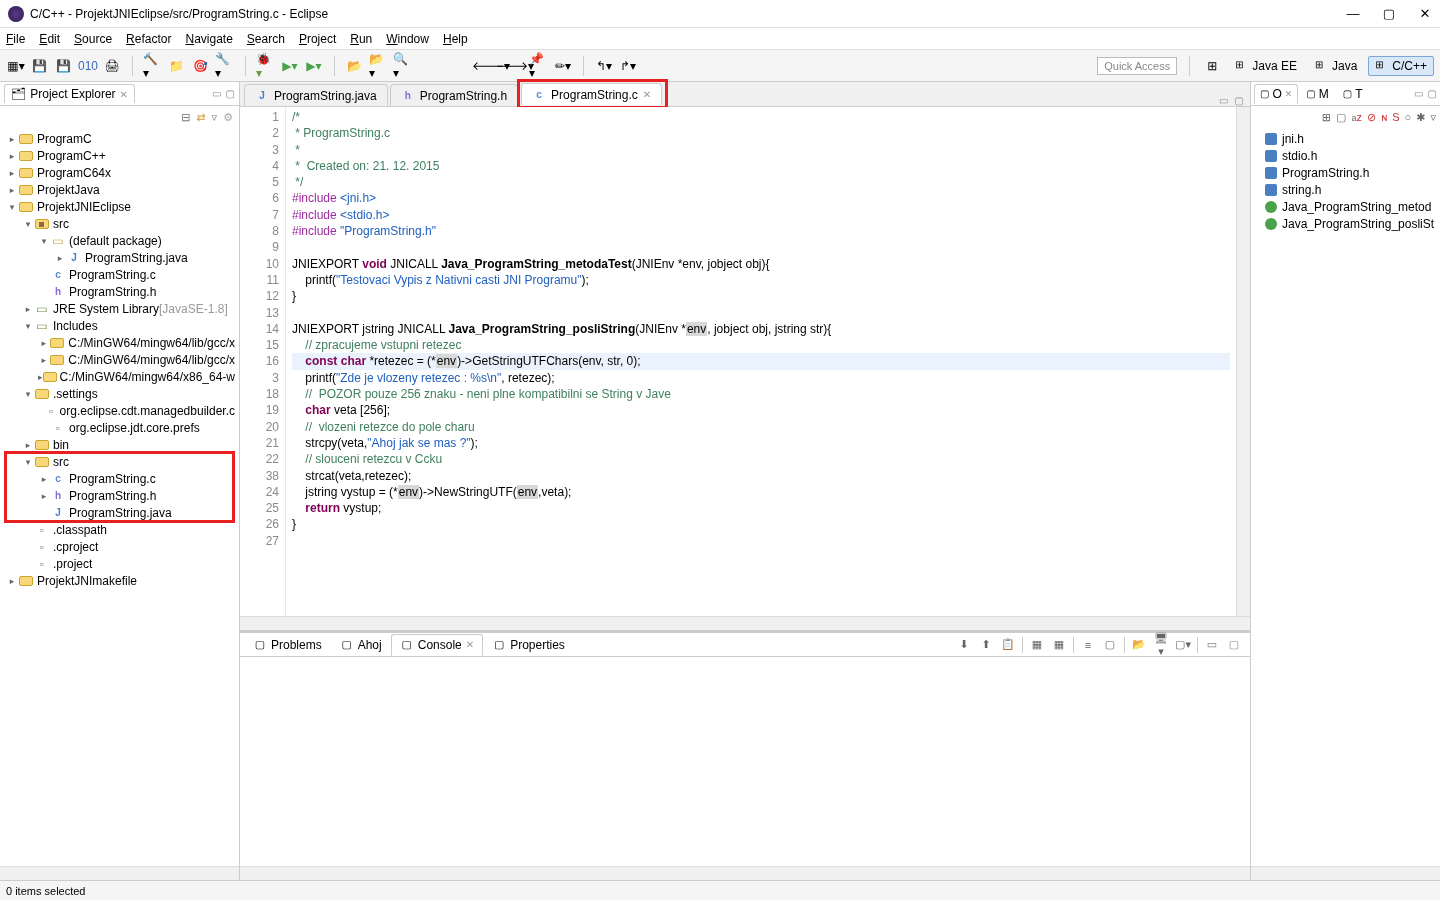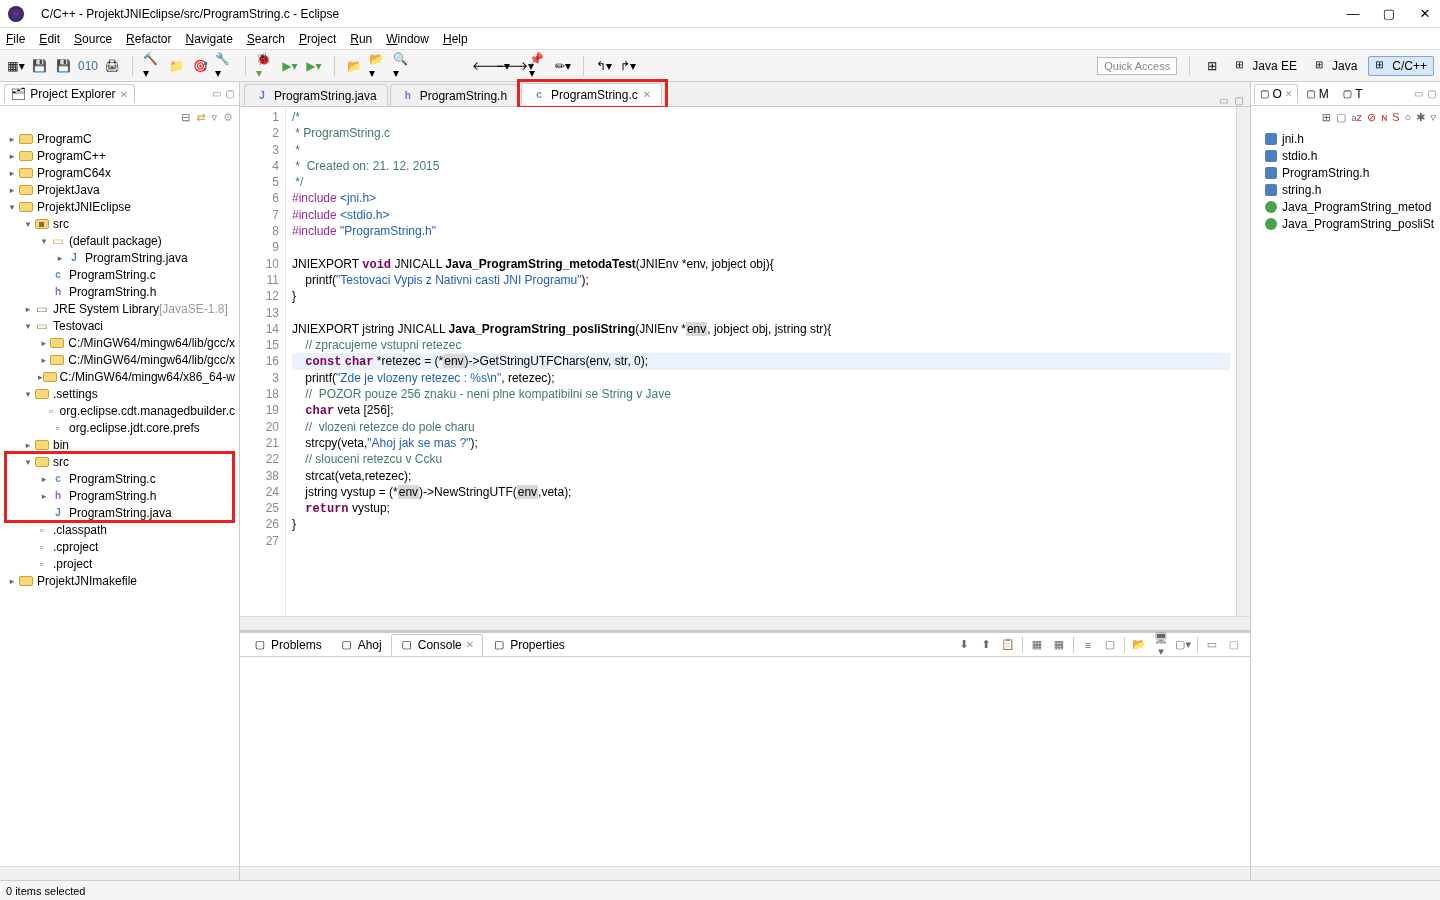--- a/index.html
+++ b/index.html
@@ -1,17 +1,17 @@
 <!DOCTYPE html>
 <html><head>
 <meta charset="utf-8">
 <style>
 * { margin:0; padding:0; box-sizing:border-box; font-family:"Segoe UI",Tahoma,sans-serif; font-size:12px; }
 body { background:#f0f0f0; width:1440px; height:900px; overflow:hidden; display:flex; flex-direction:column; }
-.titlebar { background:#fff; height:28px; display:flex; align-items:center; padding:0 8px; border-bottom:1px solid #ddd;gap:11px; }
+.titlebar { background:#fff; height:28px; display:flex; align-items:center; padding:0 8px; border-bottom:1px solid #ddd; }
 .titlebar .eclipse-icon { width:16px; height:16px; margin-right:6px; background:radial-gradient(circle,#5b3a8f,#2a1b45); border-radius:50%; }
 .titlebar .title { flex:1; }
 .titlebar .winbtns { display:flex; gap:22px; }
 .winbtn { width:14px; height:14px; display:flex; align-items:center; justify-content:center; font-size:13px; cursor:default; }
 .menubar { background:#fff; height:22px; display:flex; align-items:center; padding:0 6px; gap:14px; border-bottom:1px solid #ddd; }
 .menubar span { cursor:default; }
 .menubar span u { text-decoration:underline; }
 .toolbar { background:#f5f5f5; height:32px; border-bottom:1px solid #ccc; display:flex; align-items:center; padding:0 6px; gap:4px; }
 .toolsep { width:1px; height:20px; background:#ccc; margin:0 6px; }
 .toolbtn { width:20px; height:20px; display:inline-flex; align-items:center; justify-content:center; font-size:12px; cursor:default; }
@@ -52,21 +52,21 @@
 .ed-tab-wrap.hl { outline:3px solid #e82020; outline-offset:0px; padding:1px;}
 .editor-tabs-right { margin-left:auto; display:flex; gap:6px; padding-right:6px; align-items:center;}
 .code-area { flex:1; display:flex; background:#fff; min-height:0; overflow:hidden;}
 .gutter { width:46px; background:#fff; border-right:1px solid #e8e8e8; text-align:right; padding:2px 6px 2px 0; color:#8a8a8a; font-family:Consolas,monospace; font-size:12px; line-height:16.3px;}
 .gutter .ln { height:16.3px; }
 .code { flex:1; padding:2px 6px; font-family:Consolas,monospace; font-size:12px; line-height:16.3px; white-space:pre; overflow:auto; position:relative;}
 .code .line { height:16.3px; }
 .code .hl-line { background:#eaf2fd; }
 .c-cm { color:#3f7f5f; } 
 .c-pp { color:#9b2b9b; }  
-.c-kw { color:#7f0055; font-weight:bold;font-family:Liberation Mono, monospace; } 
+.c-kw { color:#7f0055; font-weight:bold; } 
 .c-str { color:#2060c0; } 
 .c-fn { font-weight:bold; }
 .c-box { background:#d8d8d8; padding:0 1px;}
 .vscroll { width:14px; background:#f0f0f0; border-left:1px solid #ddd;}
 .bottom-pane { height:250px; border-top:3px solid #ccc; background:#fff; display:flex; flex-direction:column;}
 .bp-tabs { height:24px; display:flex; align-items:center; border-bottom:1px solid #ccc; padding:0 4px; gap:0;}
 .bp-tab { display:flex; align-items:center; gap:4px; padding:3px 8px; font-size:11px; border:1px solid transparent; border-radius:3px 3px 0 0;}
 .bp-tab.active { background:#fff; border:1px solid #ccc; border-bottom:1px solid #fff;}
 .bp-tab .ic { width:14px; height:14px; display:inline-flex; align-items:center; justify-content:center; font-size:11px;}
 .bp-tb { margin-left:auto; display:flex; gap:6px; align-items:center; padding-right:4px;}
@@ -258,21 +258,21 @@
             <span class="ic-lib">▭</span>
           </span>
           <span class="lbl">JRE System Library</span>
           <span class="lbl gray"> [JavaSE-1.8]</span>
         </div>
         <div class="tree-row" style="padding-left: 22px;">
           <span class="arrow">▾</span>
           <span class="ic">
             <span class="ic-lib">▭</span>
           </span>
-          <span class="lbl">Testovaci</span>
+          <span class="lbl">Includes</span>
         </div>
         <div class="tree-row" style="padding-left: 38px;">
           <span class="arrow">▸</span>
           <span class="ic">
             <span class="ic-folder"></span>
           </span>
           <span class="lbl">C:/MinGW64/mingw64/lib/gcc/x</span>
         </div>
         <div class="tree-row" style="padding-left: 38px;">
           <span class="arrow">▸</span>

